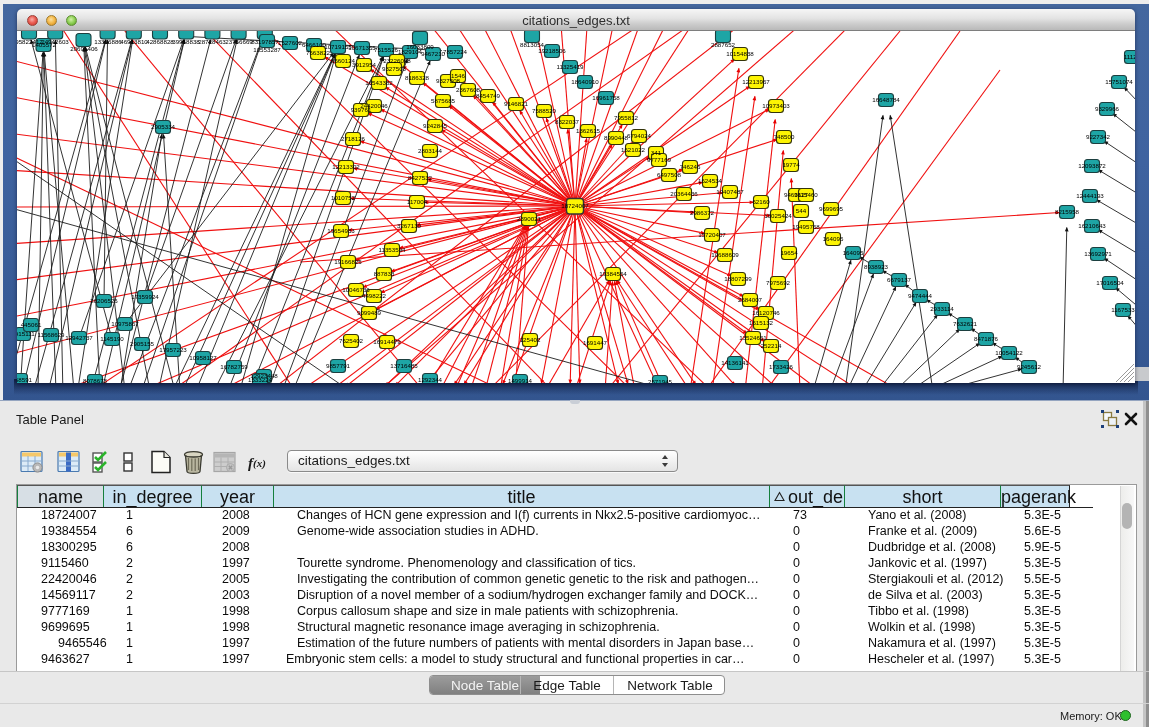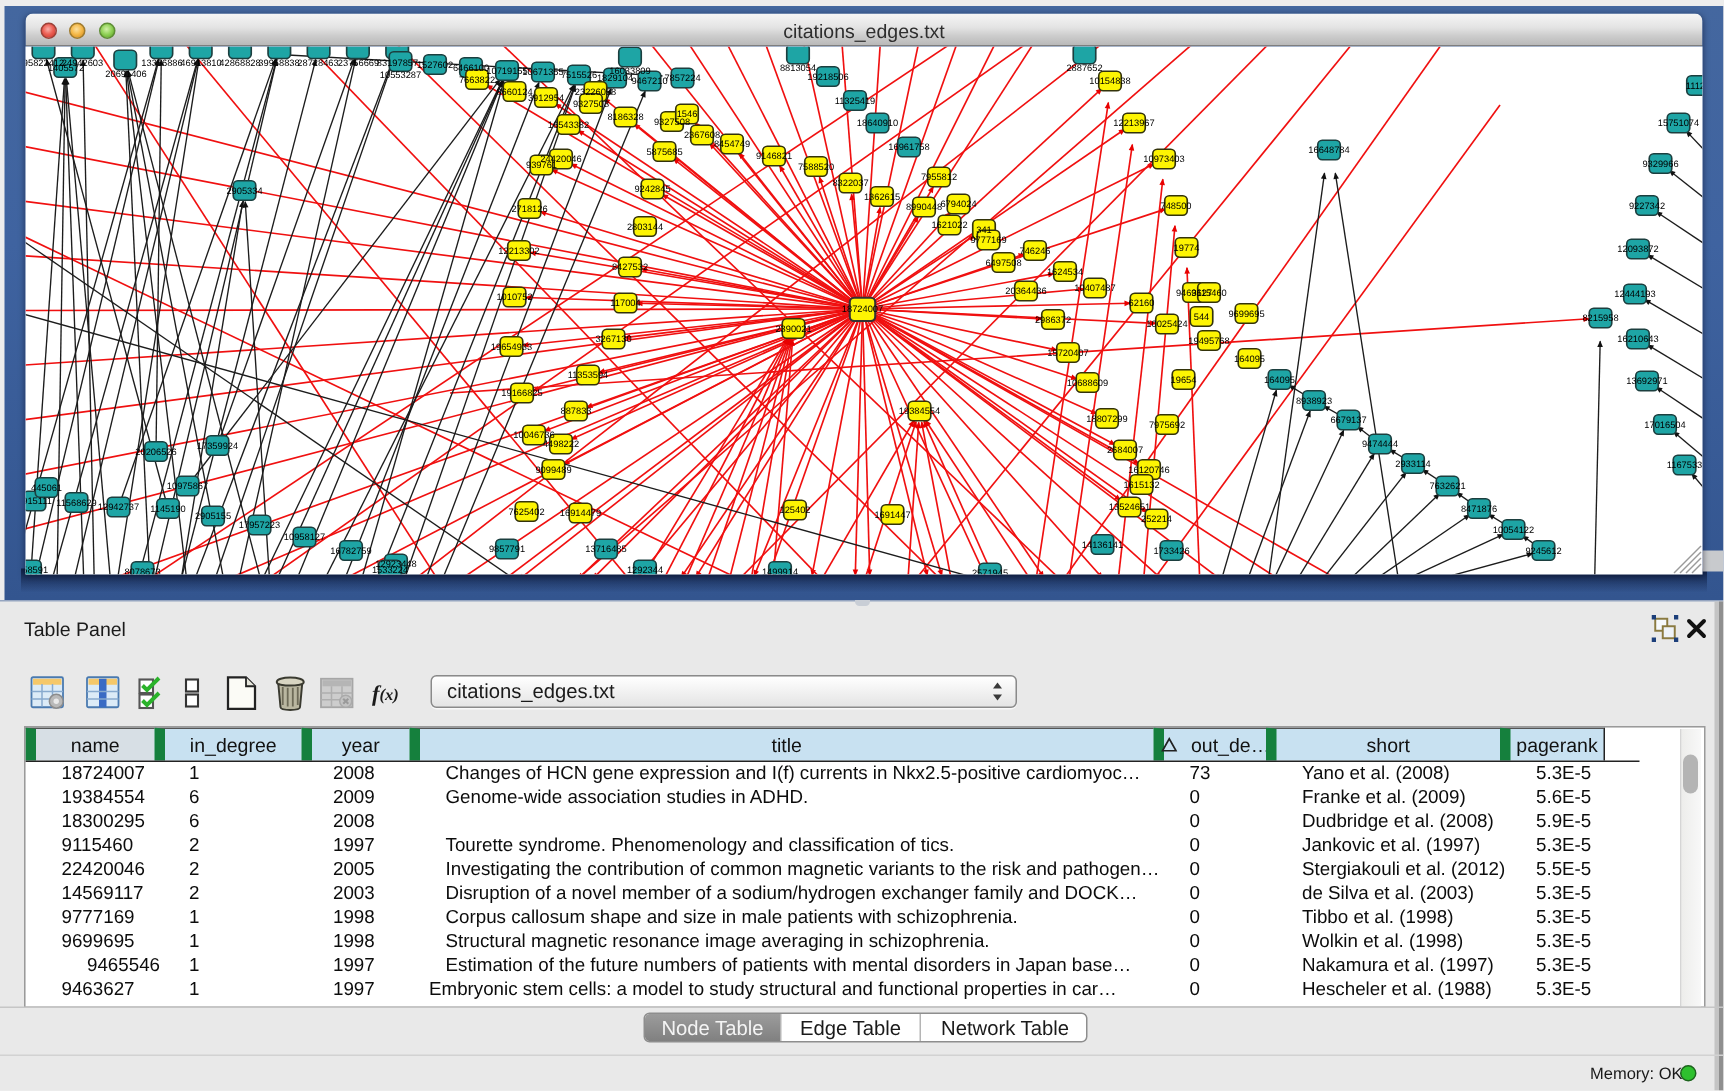--- a/index.html
+++ b/index.html
@@ -4,21 +4,21 @@
 body{width:1149px;height:727px;background:#ededed;font-family:"Liberation Sans",sans-serif;position:relative;overflow:hidden}
 #desk{position:absolute;left:3px;top:4px;width:1146px;height:396px;background:linear-gradient(180deg,#44679f 0%,#3f63a0 40%,#33558f 100%)}
 #shadow{position:absolute;left:14px;top:379px;width:1124px;height:16px;background:linear-gradient(180deg,rgba(5,15,45,.75),rgba(5,15,45,0))}
 #win{position:absolute;left:17px;top:9px;width:1118px;height:374px;border-radius:5px 5px 0 0;box-shadow:0 1px 4px rgba(0,0,20,.5)}
 #tbar{position:absolute;left:0;top:0;width:1118px;height:22px;border-radius:5px 5px 0 0;background:linear-gradient(180deg,#f6f6f6 0%,#e3e3e3 45%,#cdcdcd 70%,#b9b9b9 100%);border-bottom:1px solid #7e7e7e}
 #tbar .tl{position:absolute;top:3.5px;font-size:13px;color:#2e2e2e;left:0;width:100%;text-align:center}
 .btn{position:absolute;top:6px;width:11px;height:11px;border-radius:50%}
 #canvas{position:absolute;left:0;top:22px;width:1118px;height:352px;background:#fff;overflow:hidden}
 #panel{position:absolute;left:0;top:400px;width:1149px;height:327px;background:#e9e9e9;border-top:1px solid #95a5c0}
 #ptitle{position:absolute;left:16px;top:412px;font-size:13px;color:#1a1a1a}
-.hcell{position:absolute;top:485px;height:22px;background:#c8e1f1;border-left:7px solid #15803d;border-top:1px solid #555;font-size:13px;color:#111;text-align:center;line-height:22px}
+.hcell{position:absolute;top:485px;height:22px;background:#c8e1f1;border-left:1px solid #15803d;border-top:1px solid #555;font-size:18px;color:#111;text-align:center;line-height:22px}
 .trow span{position:absolute;font-size:12.5px;color:#0c0c0c;white-space:nowrap}
 .trow{position:absolute;left:17px;width:1120px;height:16px}
 #tabs{position:absolute;left:429px;top:675px;width:296px;height:20px;border:1px solid #8e8e8e;border-radius:4px;background:#fff;overflow:hidden;font-size:13.5px}
 .seg{position:absolute;top:0;height:20px;line-height:19px;text-align:center;color:#1a1a1a}
 </style></head>
 <body>
 <div id="desk"></div>
 <div id="shadow"></div>
 <div style="position:absolute;left:1135px;top:367px;width:14px;height:14px;background:#c8cacd"></div>
 <div id="win">
@@ -667,21 +667,21 @@
     <span style="left:205px">1997</span>
     <span style="left:280px">Tourette syndrome. Phenomenology and classification of tics.</span>
     <span style="left:776px">0</span>
     <span style="left:851px">Jankovic et al. (1997)</span>
     <span style="left:1007px">5.3E-5</span>
   </div>
 <div class="trow" style="top:572px">
     <span style="left:24px">22420046</span>
     <span style="left:109px">2</span>
     <span style="left:205px">2005</span>
-    <span style="left:280px">Investigating the contribution of common magnetic variants to the risk and pathogen…</span>
+    <span style="left:280px">Investigating the contribution of common genetic genetic to the risk and pathogen…</span>
     <span style="left:776px">0</span>
     <span style="left:851px">Stergiakouli et al. (2012)</span>
     <span style="left:1007px">5.5E-5</span>
   </div>
 <div class="trow" style="top:588px">
     <span style="left:24px">14569117</span>
     <span style="left:109px">2</span>
     <span style="left:205px">2003</span>
     <span style="left:280px">Disruption of a novel member of a sodium/hydrogen exchanger family and DOCK…</span>
     <span style="left:776px">0</span>
@@ -714,34 +714,34 @@
     <span style="left:776px">0</span>
     <span style="left:851px">Nakamura et al. (1997)</span>
     <span style="left:1007px">5.3E-5</span>
   </div>
 <div class="trow" style="top:652px">
     <span style="left:24px">9463627</span>
     <span style="left:109px">1</span>
     <span style="left:205px">1997</span>
     <span style="left:269px">Embryonic stem cells: a model to study structural and functional properties in car…</span>
     <span style="left:776px">0</span>
-    <span style="left:851px">Hescheler et al. (1988)</span>
+    <span style="left:851px">Hescheler et al. (1997)</span>
     <span style="left:1007px">5.3E-5</span>
   </div>
 
 <div style="position:absolute;left:16px;top:484px;width:1121px;height:188px;border:1px solid #9a9a9a;pointer-events:none"></div>
 
 <div style="position:absolute;left:1120px;top:486px;width:14px;height:185px;background:linear-gradient(90deg,#ededeb,#f8f8f8);border-left:1px solid #d5d5d5"></div>
 <div style="position:absolute;left:1122px;top:503px;width:10px;height:26px;background:#b4b4b4;border-radius:5px"></div>
 
 <div style="position:absolute;left:1143px;top:401px;width:3px;height:326px;background:#c4c4c4"></div>
 <div style="position:absolute;left:1146px;top:401px;width:3px;height:326px;background:#8f8f8f"></div>
 
 <div id="tabs">
-  <div class="seg" style="left:0;width:90px;background:linear-gradient(180deg,#9c9c9c,#7d7d7d);color:#f4f4f4">Node Table</div>
+  <div class="seg" style="left:0;width:110px;background:linear-gradient(180deg,#9c9c9c,#7d7d7d);color:#f4f4f4">Node Table</div>
   <div class="seg" style="left:90px;width:93px;border-left:1px solid #b5b5b5">Edge Table</div>
   <div class="seg" style="left:183px;width:113px;border-left:1px solid #b5b5b5">Network Table</div>
 </div>
 <div style="position:absolute;left:0;top:671px;width:1149px;height:1px;background:#c6c6c6"></div>
 <div style="position:absolute;left:0;top:703px;width:1149px;height:1px;background:#d2d2d2"></div>
 
 <div style="position:absolute;left:1060px;top:710px;font-size:11px;color:#1a1a1a">Memory: OK</div>
 <div style="position:absolute;left:1120px;top:710px;width:11px;height:11px;border-radius:50%;background:#2ec02e;border:1px solid #1c631c"></div>
 
 </body></html>

